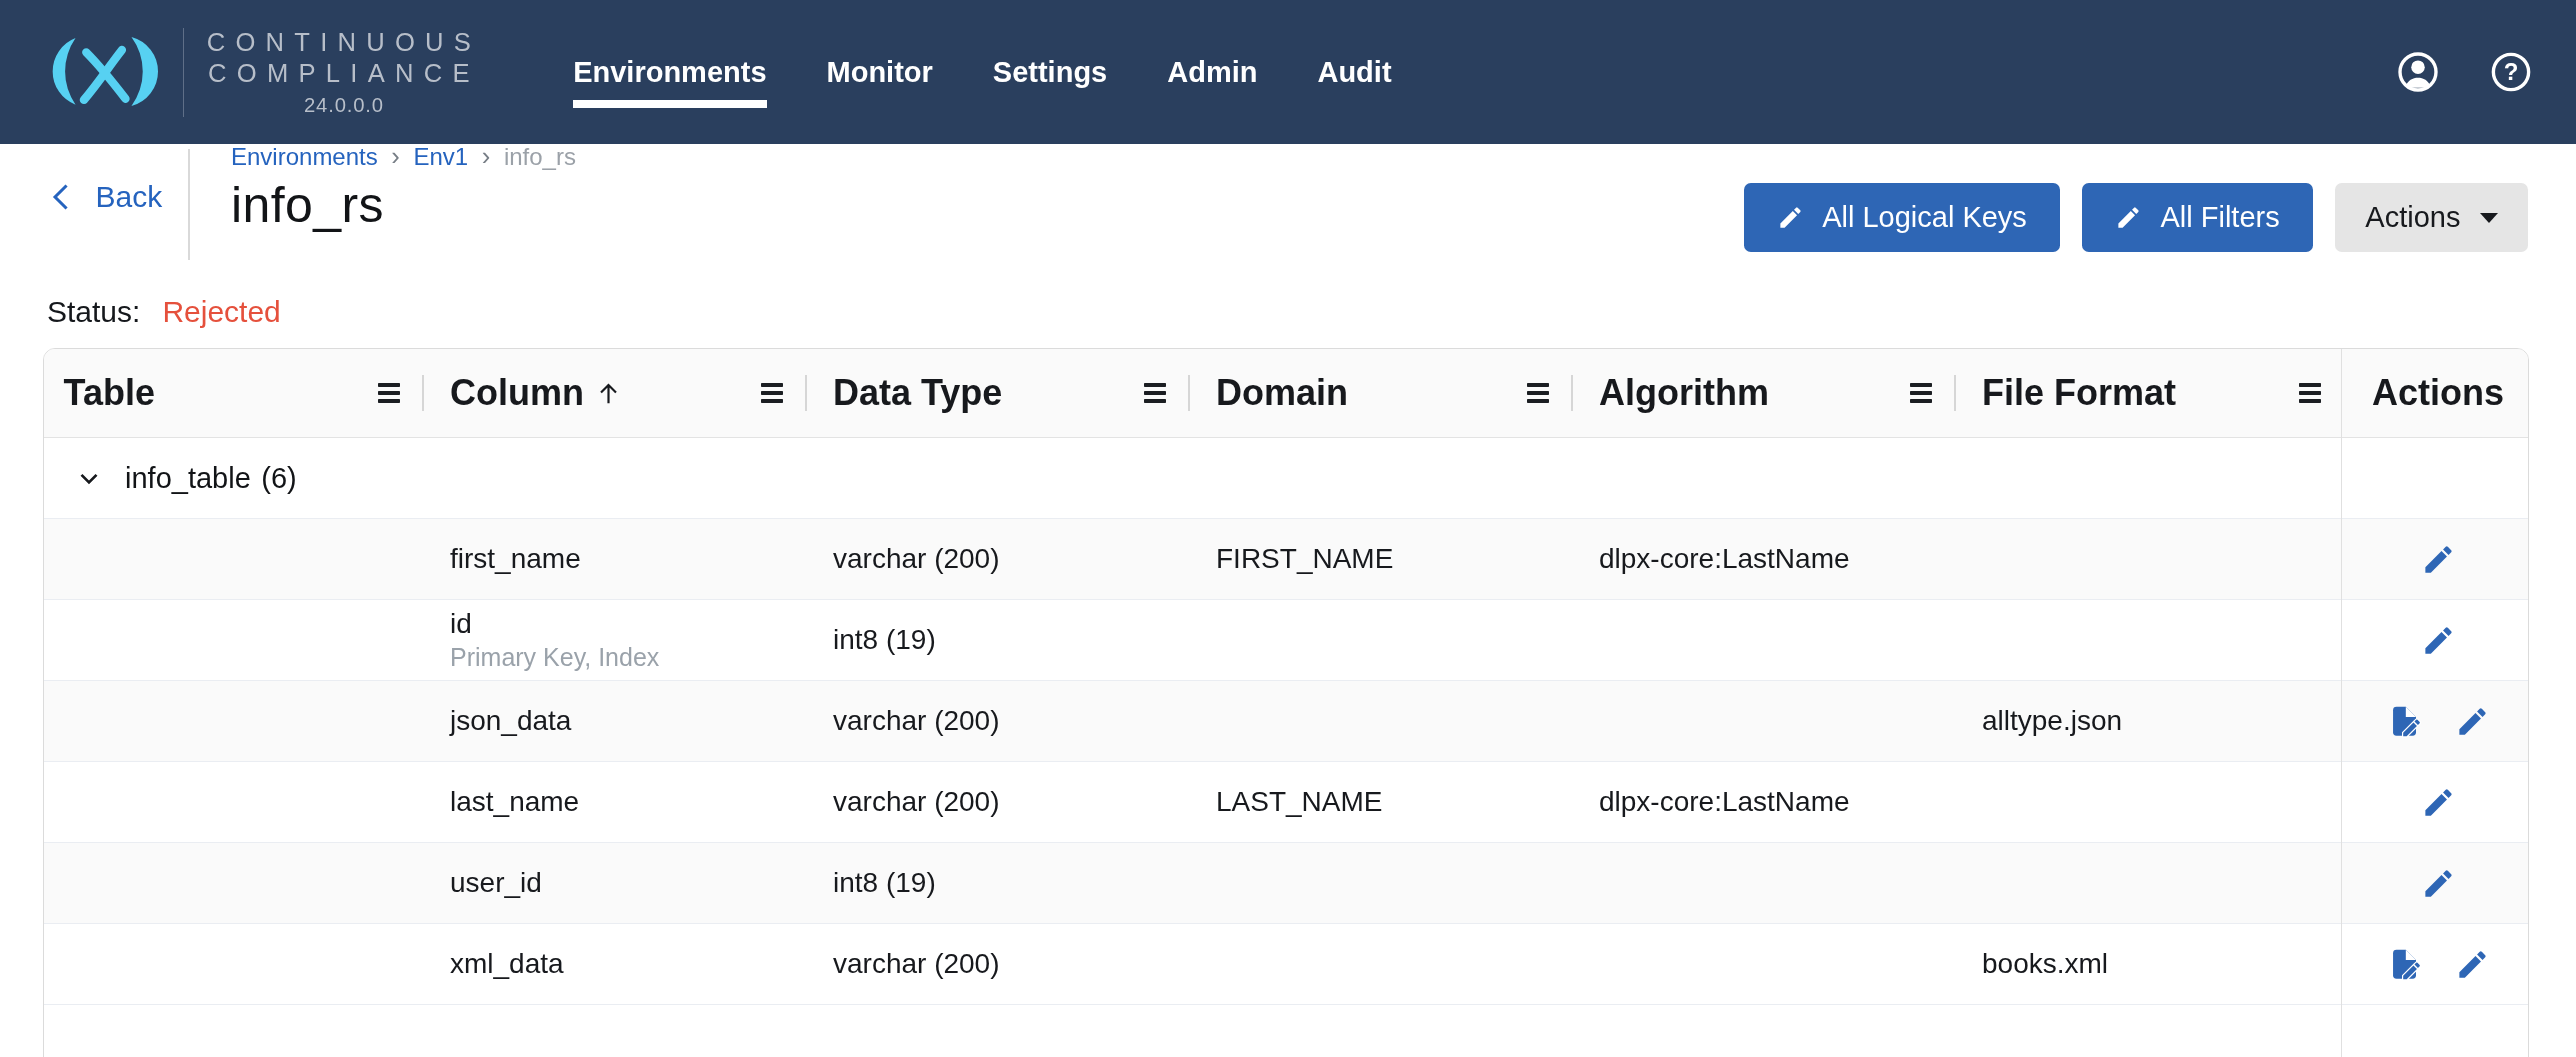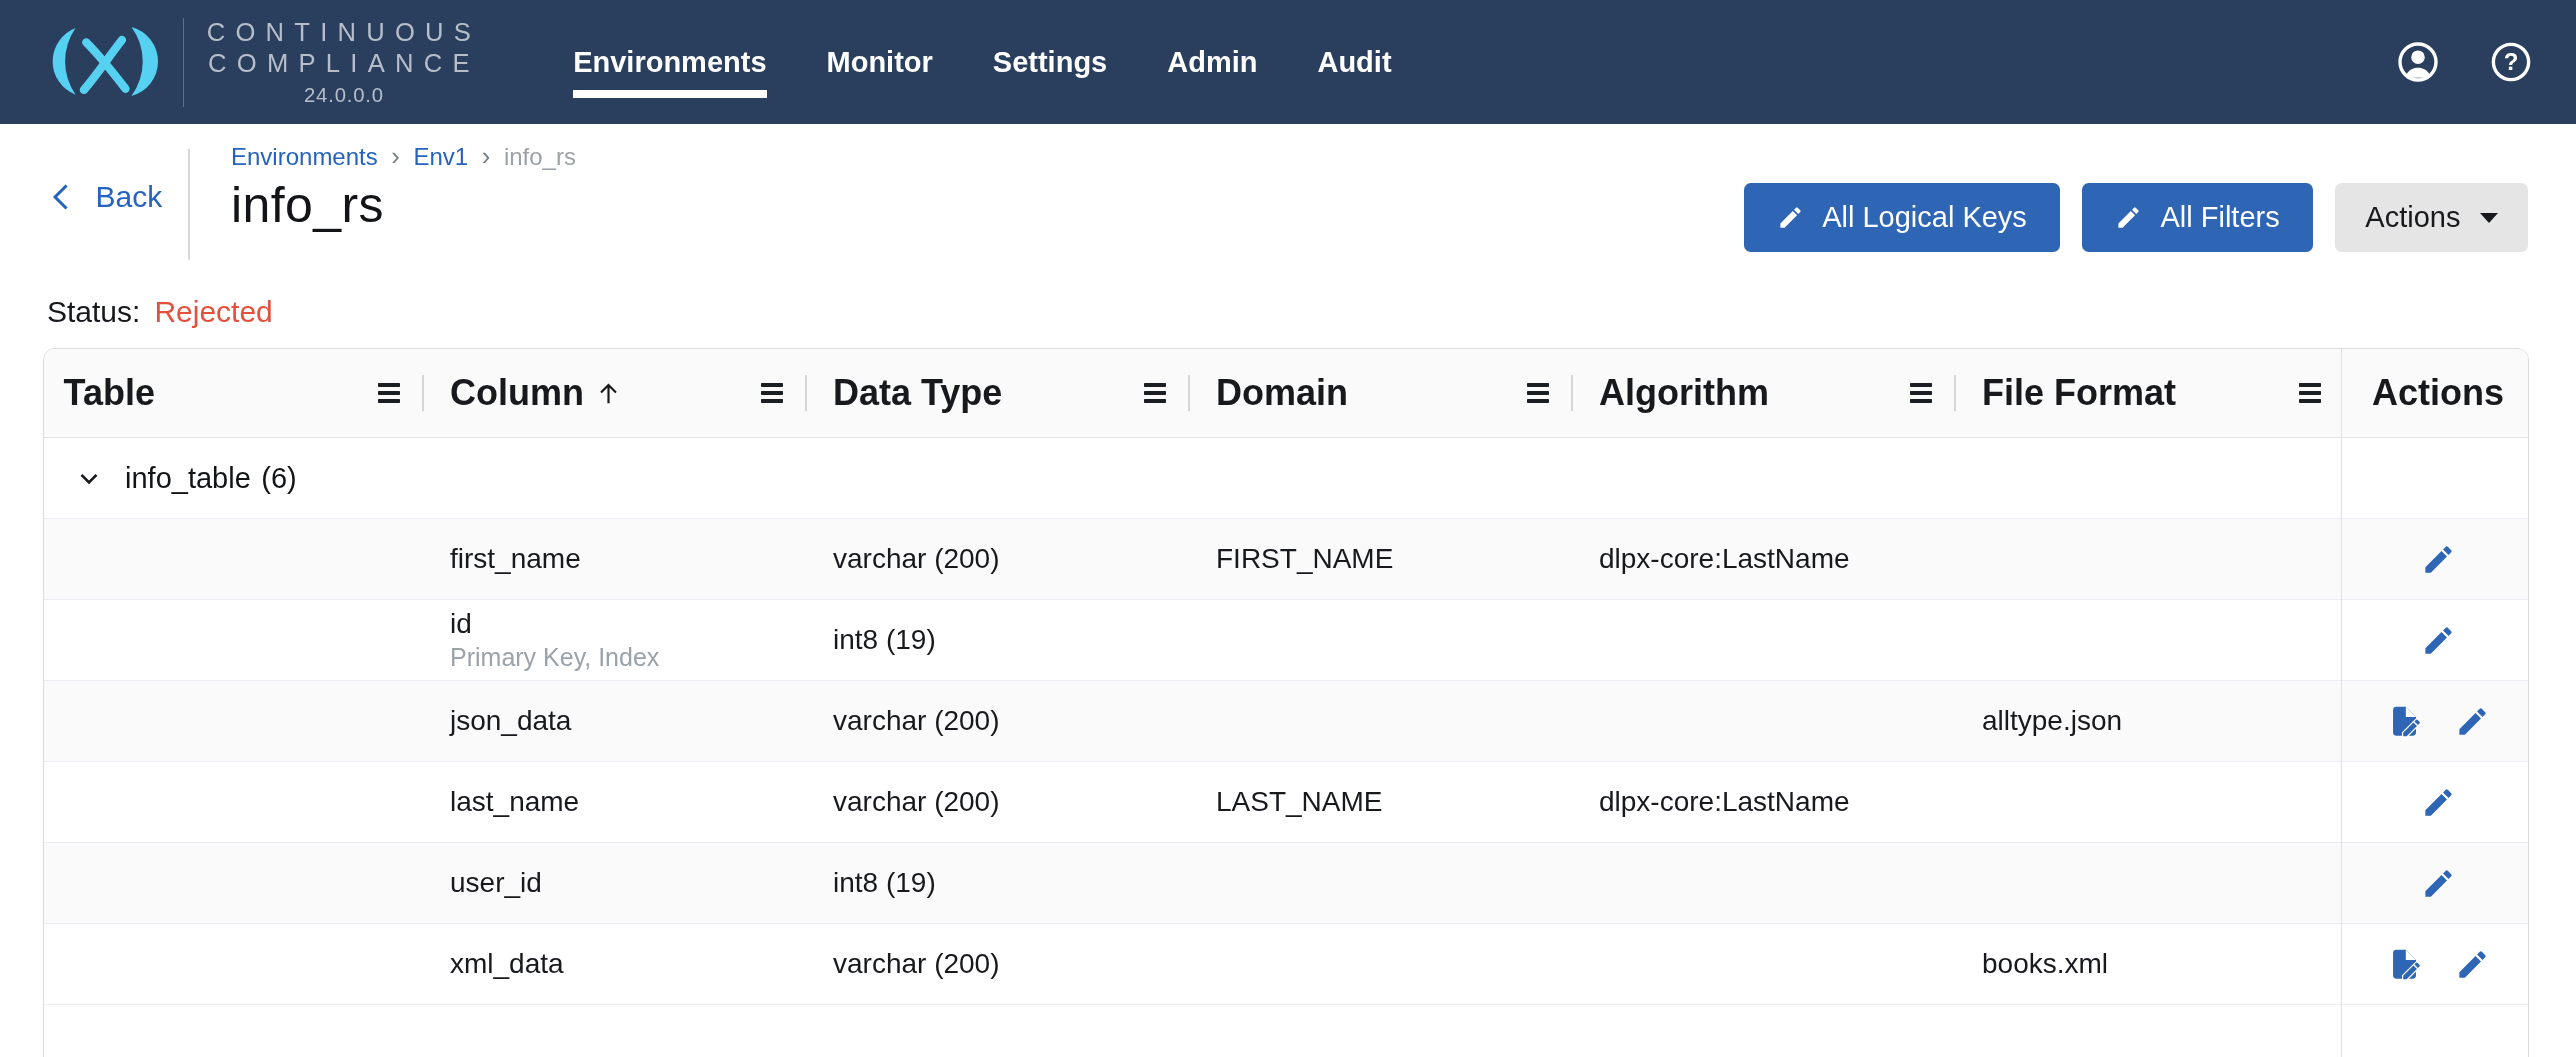--- a/index.html
+++ b/index.html
@@ -1,21 +1,21 @@
 <!DOCTYPE html>
 <html style="font-size:12px"><head>
 <meta charset="utf-8">
 <style>
   * { margin:0; padding:0; box-sizing:border-box; }
   html,body { width:2576px; height:1058px; }
   body { font-family:"Liberation Sans", sans-serif; background:#fff; overflow:hidden; }
   .page { position:relative; width:2576px; height:1058px; background:#fff; overflow:hidden; }
 
   
-  .navbar { position:absolute; left:0; top:0; width:100%; height:124px; background:#2A3F5E; display:flex; align-items:center; }
+  .navbar { position:absolute; left:0; top:0; width:100%; height:144px; background:#2A3F5E; display:flex; align-items:center; }
   .brand { display:flex; align-items:center; margin-left:47px; gap:22.6px; }
   .logo-mark { width:113px; height:92px; }
   .brand-divider { width:1.5px; height:89px; background:#5f6f88; }
   .brand-textwrap { display:flex; flex-direction:column; align-items:center; }
   .brand-line { color:#b7bec9; font-size:25.6px; font-weight:500; letter-spacing:0.40em; line-height:1.18; white-space:nowrap; }
   .brand-version { color:#b7bec9; font-size:20.3px; margin-top:6px; letter-spacing:0.04em; }
   .nav-links { display:flex; gap:60px; margin-left:92px; align-items:center; }
   .nav-link { position:relative; color:#fff; font-size:29px; font-weight:700; cursor:pointer; }
   .nav-link.active::after { content:""; position:absolute; left:0; right:0; bottom:-19.6px; height:8.3px; background:#fff; }
   .nav-right { margin-left:auto; margin-right:44px; display:flex; gap:51px; align-items:center; }
@@ -30,21 +30,21 @@
   .crumb-sep { color:#777e86; font-size:25.6px; }
   .crumb-current { color:#9ba1a8; }
   .page-title { margin-top:4.5px; font-size:50px; font-weight:500; color:#121417; letter-spacing:0.4px; }
   .head-buttons { position:absolute; right:48px; top:183px; display:flex; gap:22.6px; }
   .btn { height:69px; border-radius:6.8px; border:none; display:flex; align-items:center; font-size:29px; font-family:"Liberation Sans", sans-serif; cursor:pointer; }
   .btn-blue { background:#2E66B5; color:#fff; padding:0 33px; gap:18px; }
   .btn-gray { background:#E5E5E5; color:#17191d; padding:0 30px; gap:19.6px; }
   .caret-down { width:0; height:0; border-left:9px solid transparent; border-right:9px solid transparent; border-top:10.5px solid #17191d; }
 
   
-  .status { position:absolute; left:47px; top:295px; display:flex; gap:14px; font-size:30px; }
+  .status { position:absolute; left:47px; top:295px; display:flex; gap:22px; font-size:30px; }
   .status-label { color:#15181c; font-weight:500; }
   .status-value { color:#E5503C; }
 
   
   .table-card { position:absolute; left:43px; top:348px; width:2486px; height:738px; border:1.5px solid #DBDBDB; border-radius:12px; background:#fff; overflow:hidden; }
   .actions-sep { position:absolute; top:0; bottom:0; right:186px; width:1.5px; background:#E0E0E0; z-index:6; }
   .thead { display:flex; height:89px; background:#FAFAFA; border-bottom:1.5px solid #E3E3E3; }
   .th { position:relative; display:flex; align-items:center; height:100%; padding:0 22.6px 0 27px; }
   .th::after { content:""; position:absolute; right:-0.8px; top:26px; height:36px; width:1.5px; background:#D6D6D6; }
   .th.no-sep::after { display:none; }

